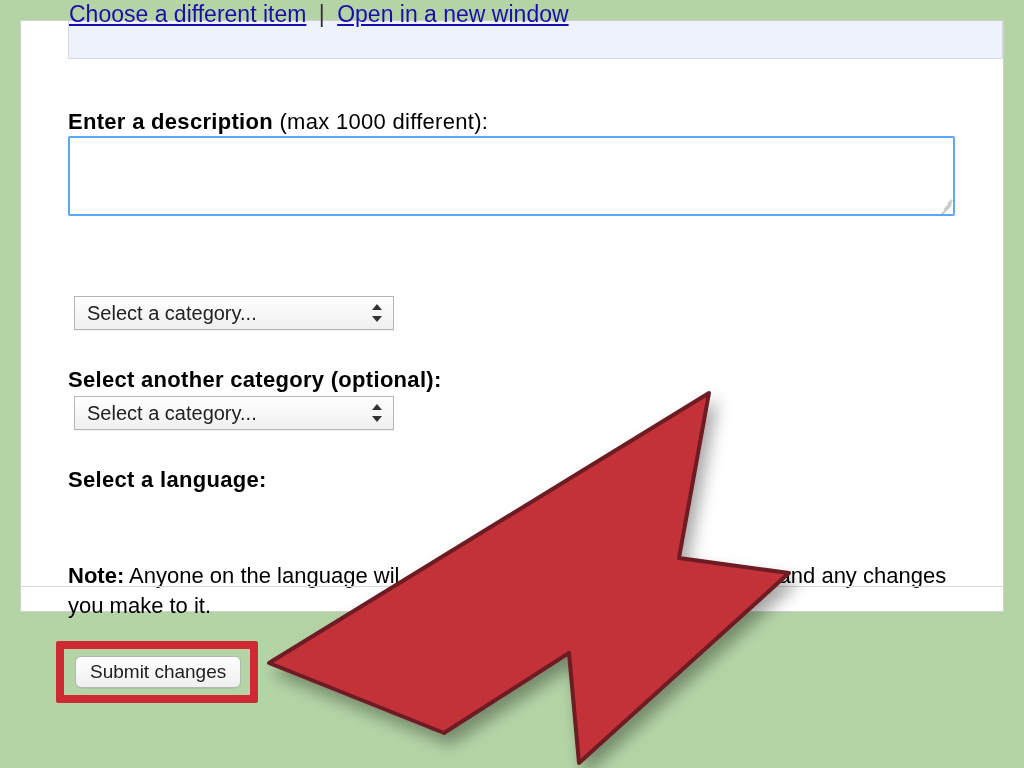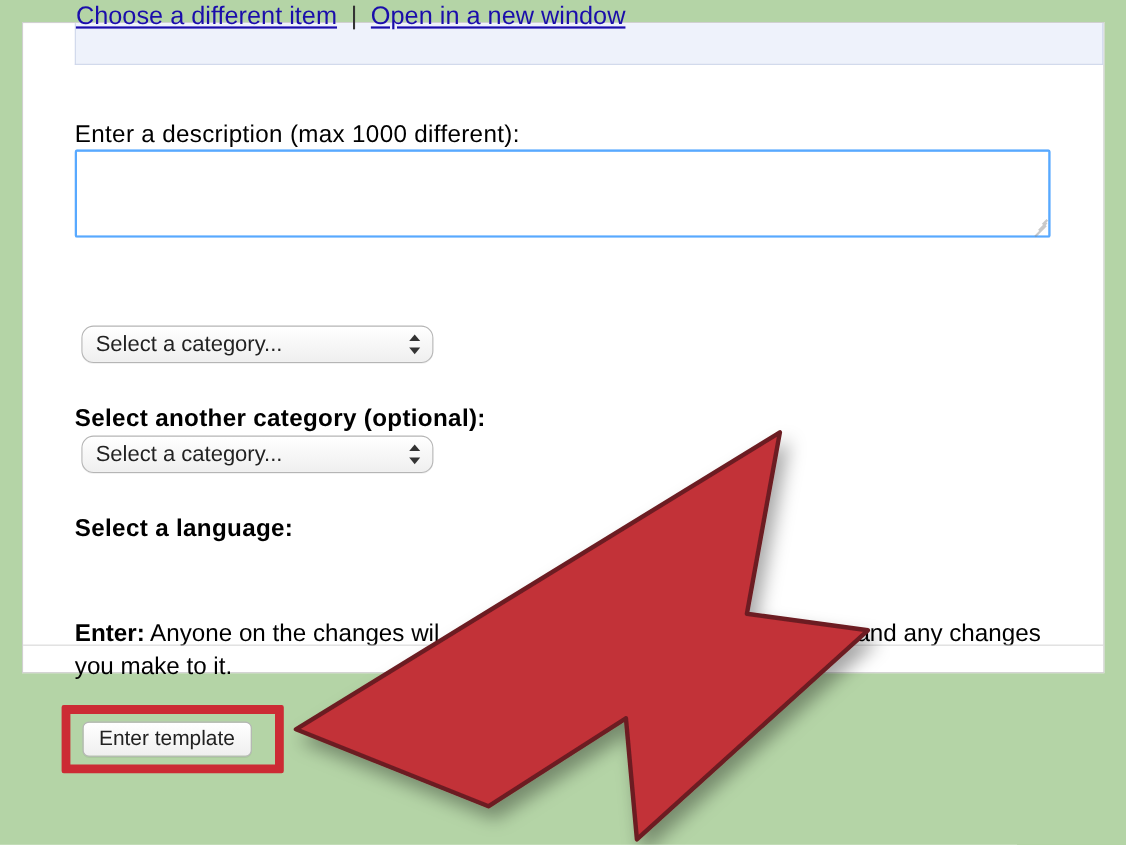--- a/index.html
+++ b/index.html
@@ -43,21 +43,21 @@
   }
   .top-links .sep {
     color: #333;
     padding: 0 6px;
   }
   .label {
     font-size: 22px;
     color: #000;
     letter-spacing: 0.3px;
   }
-  .label .bold { font-weight: normal; }
+  .label .bold { font-weight: bold; }
 
   .descr-label { position: absolute; left: 47px; top: 88px; }
 
   .textarea-wrap {
     position: absolute;
     left: 47px;
     top: 115px;
     right: 48px;
     height: 80px;
   }
@@ -97,21 +97,21 @@
   .cat1-label { position: absolute; left: 47px; top: 246px; font-weight: bold; }
   .cat2-label { position: absolute; left: 47px; top: 346px; font-weight: bold; }
   .lang-label { position: absolute; left: 47px; top: 446px; font-weight: bold; text-align: right; }
 
   .select {
     position: absolute;
     left: 53px;
     height: 34px;
     background: linear-gradient(#ffffff, #efefef);
     border: 1px solid #b5b5b5;
-    border-radius: 11px;
+    border-radius: 0;
     display: flex;
     align-items: center;
     padding: 0 40px 0 12px;
     font-size: 20px;
     color: #222;
     box-shadow: inset 0 1px 0 #fff, 0 1px 0 rgba(0,0,0,0.05);
     cursor: default;
     white-space: nowrap;
   }
   .select .arrows {
@@ -223,25 +223,25 @@
     <span>Select a category...</span>
     <span class="arrows">
         <span class="up"></span>
         <span class="down"></span>
       </span>
   </div>
 
   <div class="label lang-label">Select a language:</div>
 
   <div class="note-block">
-    <span class="bold" style="font-weight:bold">Enter:</span><span> Anyone on the changes wil</span><span style="visibility:hidden">l be able to find and use yo</span><span>ur template and any changes you make to it.</span>
+    <span class="bold" style="font-weight:bold">Note:</span><span> Anyone on the language wil</span><span style="visibility:hidden">l be able to find and use yo</span><span>ur template and any changes you make to it.</span>
   </div>
 
   <div class="submit-highlight"></div>
-  <button class="submit-btn">Enter template</button>
+  <button class="submit-btn">Submit changes</button>
 
   <hr class="bottom-divider">
 
   <svg class="arrow-overlay" viewBox="0 0 560 420">
     <defs>
       <filter id="ds" x="-20%" y="-20%" width="140%" height="140%">
         <feDropShadow dx="6" dy="10" stdDeviation="8" flood-color="#000" flood-opacity="0.35"></feDropShadow>
       </filter>
     </defs>
     <path filter="url(#ds)" d="M 20 300

